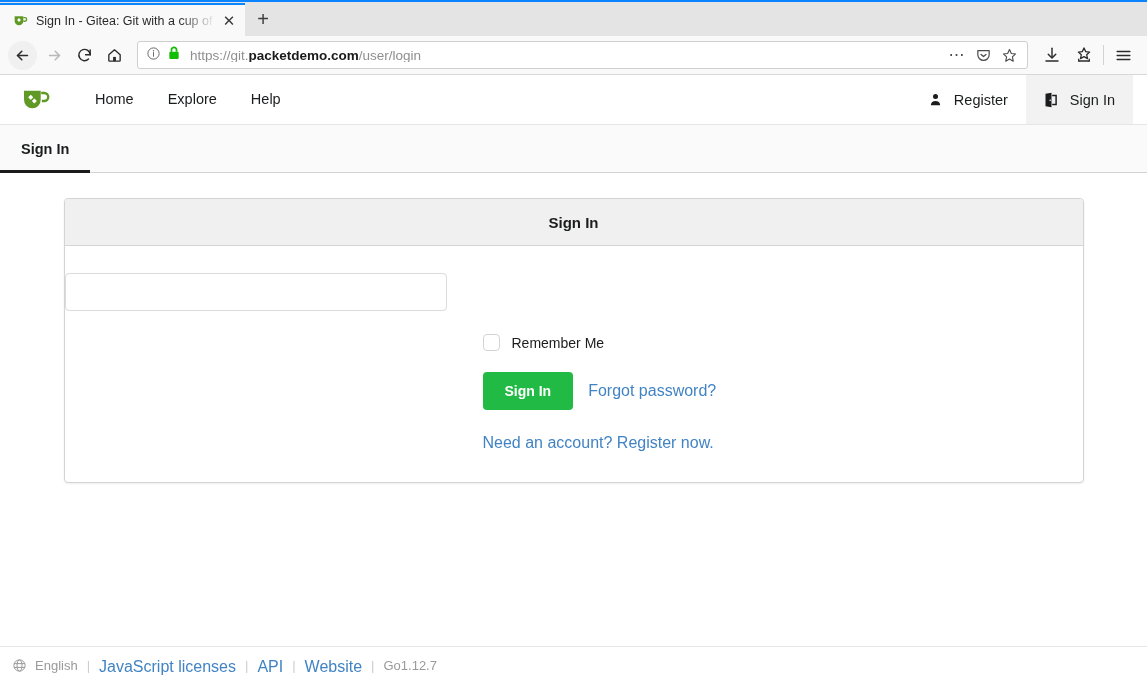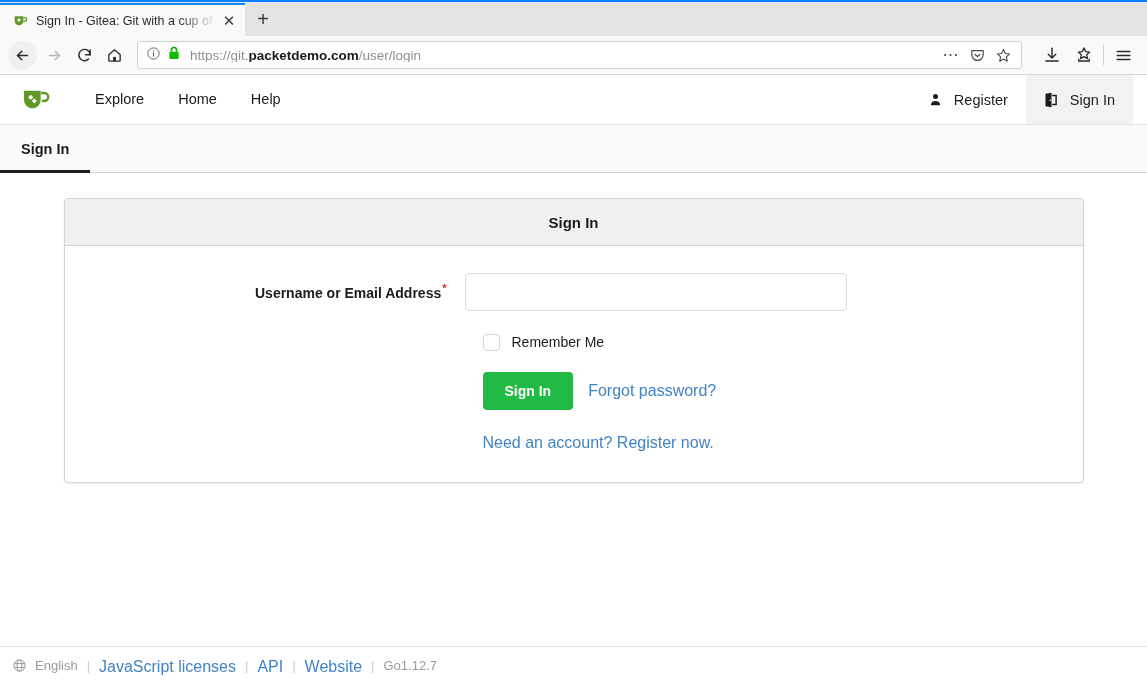--- a/index.html
+++ b/index.html
@@ -87,21 +87,21 @@
   }
   .navbtn.disabled { color: #b9b9b9; }
   .navbtn svg { display: block; }
 
   .urlbar {
     flex: 1;
     height: 28px;
     background: #ffffff;
     border: 1px solid #cfcfcf;
     border-radius: 3px;
-    margin: 0 14px 0 8px;
+    margin: 0 8px 0 8px;
     display: flex;
     align-items: center;
     padding: 0 6px 0 8px;
     min-width: 0;
   }
   .url-ident { display: flex; align-items: center; flex: 0 0 auto; }
   .url-ident .dot-i { margin-right: 6px; }
   .url-ident .lockwrap { margin-right: 9px; }
   .urltext {
     flex: 1;
@@ -262,21 +262,21 @@
     color: #1b1c1d;
     outline: none;
   }
   .frow-inline {
     display: flex;
     margin-bottom: 0;
   }
   .finline-pad { width: 400px; flex: 0 0 400px; }
   .finline-content { padding-left: 18px; }
 
-  .checkrow { display: flex; align-items: flex-start; gap: 12px; margin-top: 7px; margin-bottom: 21px; }
+  .checkrow { display: flex; align-items: center; gap: 12px; margin-top: 7px; margin-bottom: 21px; }
   .cbox {
     width: 17px; height: 17px;
     border: 1px solid #d4d4d5;
     border-radius: 4px;
     background: #fff;
     flex: 0 0 17px;
   }
   .checkrow label { font-size: 14px; color: #1b1c1d; }
 
   .btnrow { display: flex; align-items: center; gap: 15px; margin-bottom: 24px; }
@@ -423,22 +423,22 @@
       <span class="glogo">
         <svg width="30" height="26" viewBox="0 0 32 28">
           <path d="M2 4h18v9.5A9.2 9.2 0 0 1 11 23 9.2 9.2 0 0 1 2 13.5V4z" fill="#609926"></path>
           <path d="M20.5 6.5h3.3a4.3 4.3 0 0 1 0 8.6h-2.6" fill="none" stroke="#609926" stroke-width="2.6"></path>
           <g fill="#ffffff">
             <rect x="7.3" y="9.2" width="3.9" height="3.9" rx="0.5" transform="rotate(45 9.25 11.15)"></rect>
             <rect x="11.2" y="13.1" width="3.9" height="3.9" rx="0.5" transform="rotate(45 13.15 15.05)"></rect>
           </g>
         </svg>
       </span>
+      <a class="gnav-item">Home</a>
       <a class="gnav-item">Explore</a>
-      <a class="gnav-item">Home</a>
       <a class="gnav-item">Help</a>
       <span class="gnav-spacer"></span>
       <div class="gnav-right">
         <a class="gnav-acct">
           <span class="ic">
             <svg width="15" height="15" viewBox="0 0 24 24" fill="#1b1c1d">
               <circle cx="12" cy="7" r="4"></circle>
               <path d="M4.5 21c0-4.1 3.4-6.6 7.5-6.6s7.5 2.5 7.5 6.6z"></path>
             </svg>
           </span>
@@ -462,21 +462,20 @@
         <span>Sign In</span>
       </a>
     </div>
 
     <div class="main">
       <div class="card">
         <div class="card-header">Sign In</div>
         <div class="card-body">
 
           <div class="frow">
-            <div class="flabel"><span>Username or Email Address</span><span class="req">*</span></div>
             <input class="finput" type="text" placeholder="" style="">
           </div>
 
 
           <div class="frow-inline">
             <div class="finline-pad"></div>
             <div class="finline-content">
 
               <div class="checkrow">
                 <span class="cbox"></span>

